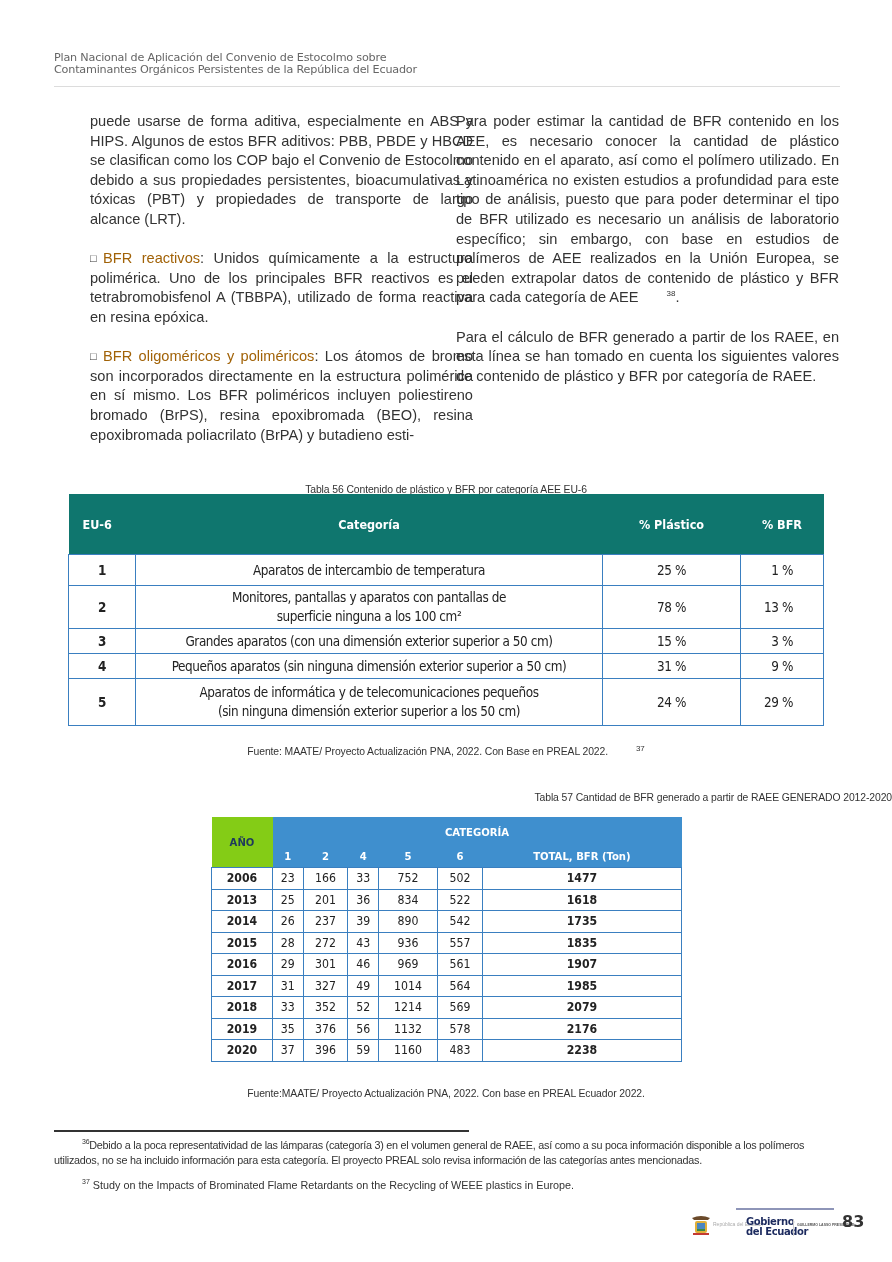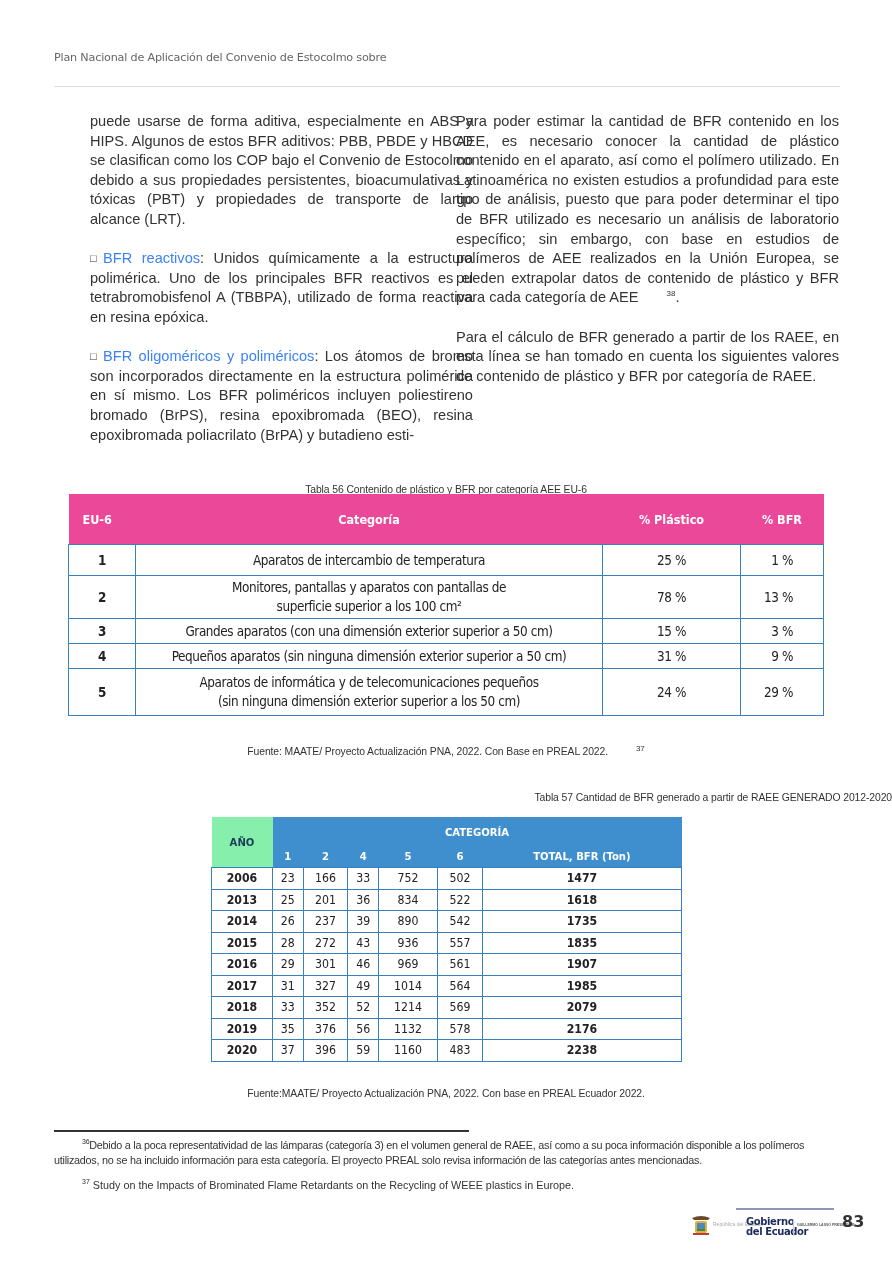--- a/index.html
+++ b/index.html
@@ -16,35 +16,35 @@
     position: absolute; left: 54px; top: 86px; width: 786px; height: 1px; background: #dcdcdc;
   }
   .col {
     position: absolute; top: 112px; width: 383px;
     font-size: 14.6px; line-height: 19.6px; text-align: justify; color: #333;
   }
   .col p { margin: 0 0 19.6px 0; }
   .col-left { left: 54px; margin-left: 36px; }
   .col-right { left: 456px; }
   .bullet { font-size: 11px; display: inline-block; width: 13px; vertical-align: 1px; }
-  .bold-term { font-weight: normal; color: #3b82f6; }
+  .bold-term { font-weight: normal; color: #a16207; }
   sup { font-size: 8px; line-height: 0; padding-left: 28px; }
 
   .caption {
     position: absolute; left: 0; width: 892px; text-align: center;
     font-size: 10.4px; color: #333; letter-spacing: -0.1px;
   }
 
   
   .t56 {
     position: absolute; left: 68px; top: 494px; width: 756px;
     border-collapse: collapse; font-family: "DejaVu Sans Condensed", "DejaVu Sans", sans-serif;
   }
   .t56 th {
-    background: #ec4899; color: #fff; font-weight: bold; font-size: 12.5px; height: 50px;
+    background: #0f766e; color: #fff; font-weight: bold; font-size: 12.5px; height: 60px;
     padding: 0; text-align: center;
   }
   .t56 th.c-eu { text-align: left; padding-left: 14px; }
   .t56 td {
     border: 1.5px solid #3a7fc0; font-size: 13.4px; color: #222; text-align: center; padding: 0;
     letter-spacing: -0.4px;
   }
   .t56 td.c-eu { font-weight: bold; width: 66px; }
   .t56 td.c-cat { width: 466px; line-height: 19px; }
   .t56 td.c-pl { width: 137px; }
@@ -53,21 +53,21 @@
   .t56 tr.h2 td { height: 42px; }
   .t56 tr.h3 td { height: 24px; }
   .t56 tr.h5 td { height: 46px; }
 
   
   .t57 {
     position: absolute; left: 211px; top: 817px; width: 471px;
     border-collapse: collapse; font-family: "DejaVu Sans Condensed", "DejaVu Sans", sans-serif;
   }
   .t57 th { padding: 0; color: #fff; font-weight: bold; font-size: 11.2px; text-align: center; }
-  .t57 th.yr { background: #86efac; color: #1f3a5c; width: 61px; }
+  .t57 th.yr { background: #84cc16; color: #1f3a5c; width: 61px; }
   .t57 th.cat { background: #3f8fce; height: 26px; padding-top: 2px; }
   .t57 th.sub { background: #3f8fce; height: 22px; }
   .t57 td {
     border: 1.5px solid #3a7fc0; font-size: 12.2px; color: #222; text-align: center;
     height: 20.5px; padding: 0;
   }
   .t57 td.yr, .t57 td.tot { font-weight: bold; }
 
   .fn-rule {
     position: absolute; left: 54px; top: 1130px; width: 415px; height: 1.5px; background: #333;
@@ -98,20 +98,21 @@
   .page-num {
     position: absolute; left: 842px; top: 1212px; font-family: "DejaVu Sans", sans-serif;
     font-weight: bold; font-size: 16px; color: #333;
   }
 </style>
 </head>
 <body>
 
 <div class="header">
   <div>Plan Nacional de Aplicación del Convenio de Estocolmo sobre</div>
+  <div>Contaminantes Orgánicos Persistentes de la República del Ecuador</div>
 </div>
 <div class="header-rule"></div>
 
 <div class="col col-left">
   <p>puede usarse de forma aditiva, especialmente en ABS y HIPS. Algunos de estos BFR aditivos: PBB, PBDE y HBCD se clasifican como los COP bajo el Convenio de Estocolmo debido a sus propiedades persistentes, bioacumulativas y tóxicas (PBT) y propiedades de transporte de largo alcance (LRT).</p>
   <p>
     <span class="bullet">□</span><span class="bold-term">BFR reactivos</span><span>: Unidos químicamente a la estructura polimérica. Uno de los principales BFR reactivos es el tetrabromobisfenol A (TBBPA), utilizado de forma reactiva en resina epóxica.</span>
   </p>
   <p>
     <span class="bullet">□</span><span class="bold-term">BFR oligoméricos y poliméricos</span><span>: Los átomos de bromo son incorporados directamente en la estructura polimérica en sí mismo. Los BFR poliméricos incluyen poliestireno bromado (BrPS), resina epoxibromada (BEO), resina epoxibromada poliacrilato (BrPA) y butadieno esti-</span>
@@ -136,21 +137,21 @@
   </thead>
   <tbody>
     <tr class="h1">
       <td class="c-eu">1</td>
       <td class="c-cat"><span>Aparatos de intercambio de temperatura</span></td>
       <td class="c-pl">25 %</td>
       <td class="c-bfr">1 %</td>
     </tr>
     <tr class="h2">
       <td class="c-eu">2</td>
-      <td class="c-cat"><span>Monitores, pantallas y aparatos con pantallas de</span><br><span>superficie superior a los 100 cm²</span></td>
+      <td class="c-cat"><span>Monitores, pantallas y aparatos con pantallas de</span><br><span>superficie ninguna a los 100 cm²</span></td>
       <td class="c-pl">78 %</td>
       <td class="c-bfr">13 %</td>
     </tr>
     <tr class="h3">
       <td class="c-eu">3</td>
       <td class="c-cat"><span>Grandes aparatos (con una dimensión exterior superior a 50 cm)</span></td>
       <td class="c-pl">15 %</td>
       <td class="c-bfr">3 %</td>
     </tr>
     <tr class="h3">

